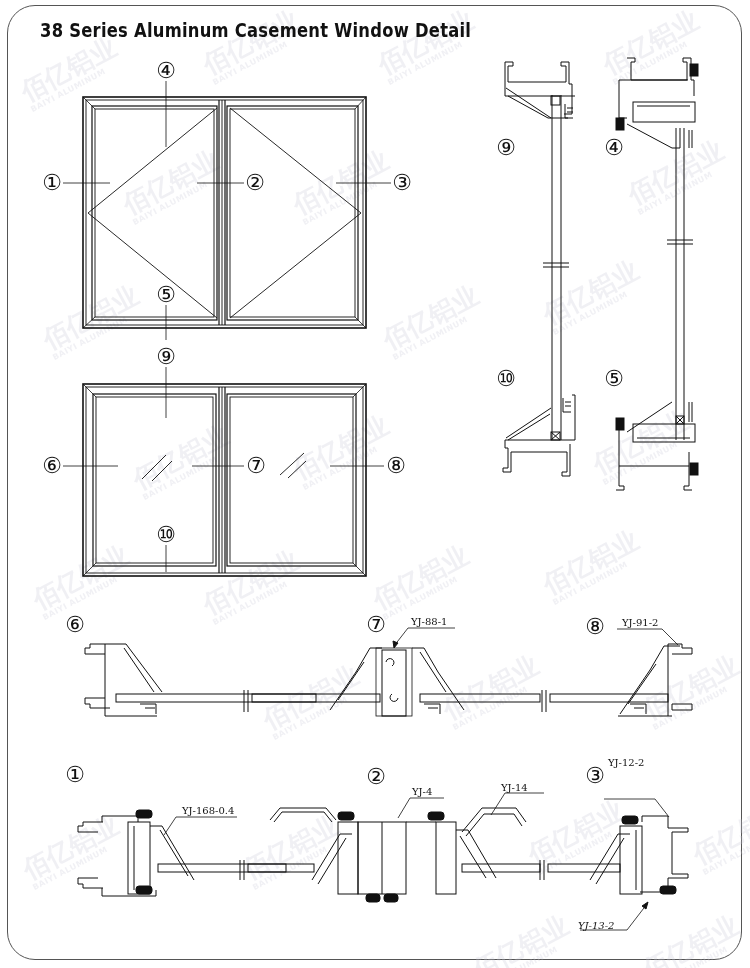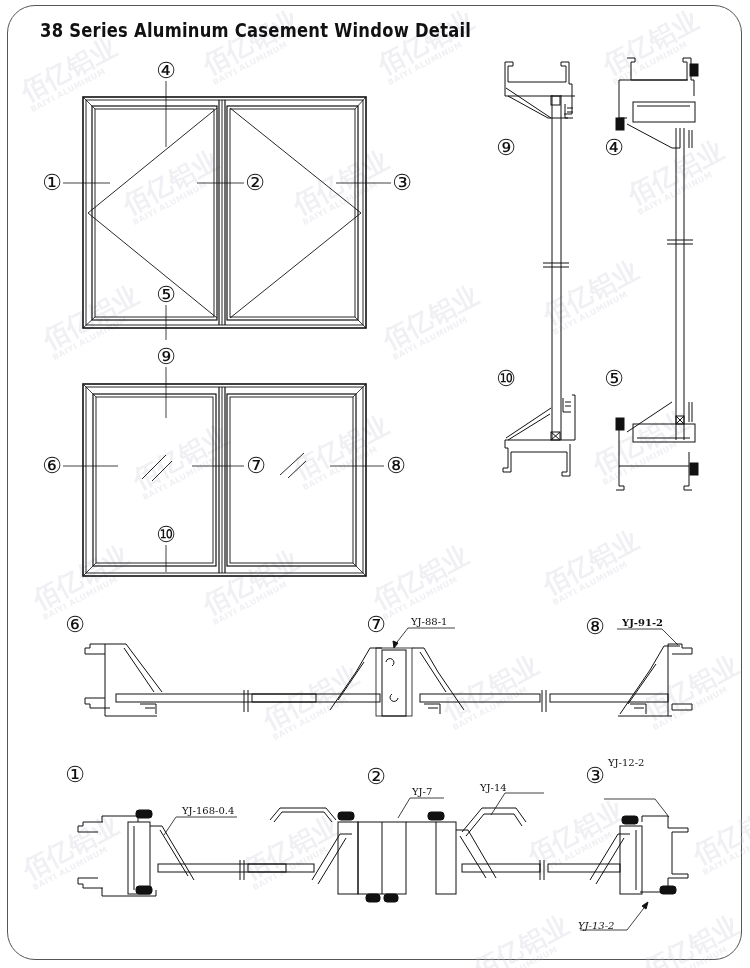--- a/index.html
+++ b/index.html
@@ -341,20 +341,20 @@
       <div class="mk" style="left: 614px; top: 379px; border: none; background: transparent; font-size: 22px; line-height: 22px;"><span>⑤</span></div>
       <div class="mk" style="left: 75px; top: 625px; border: none; background: transparent; font-size: 22px; line-height: 22px;"><span>⑥</span></div>
       <div class="mk" style="left: 376px; top: 625px; border: none; background: transparent; font-size: 22px; line-height: 22px;"><span>⑦</span></div>
       <div class="mk" style="left: 595px; top: 627px; border: none; background: transparent; font-size: 22px; line-height: 22px;"><span>⑧</span></div>
       <div class="mk" style="left: 75px; top: 775px; border: none; background: transparent; font-size: 22px; line-height: 22px;"><span>①</span></div>
       <div class="mk" style="left: 376px; top: 777px; border: none; background: transparent; font-size: 22px; line-height: 22px;"><span>②</span></div>
       <div class="mk" style="left: 595px; top: 776px; border: none; background: transparent; font-size: 22px; line-height: 22px;"><span>③</span></div>
     </div>
   <div id="parts-layer">
       <div class="pl" style="left: 411px; top: 627px;">YJ-88-1</div>
-      <div class="pl" style="left: 622px; top: 628px; font-weight: bold;">YJ-91-2</div>
+      <div class="pl" style="left: 622px; top: 628px;">YJ-91-2</div>
       <div class="pl" style="left: 182px; top: 816px;">YJ-168-0.4</div>
-      <div class="pl" style="left: 412px; top: 797px;">YJ-7</div>
-      <div class="pl" style="left: 480px; top: 793px;">YJ-14</div>
+      <div class="pl" style="left: 412px; top: 797px;">YJ-4</div>
+      <div class="pl" style="left: 501px; top: 793px;">YJ-14</div>
       <div class="pl" style="left: 608px; top: 768px;">YJ-12-2</div>
       <div class="pl" style="left: 578px; top: 931px; font-style: italic;">YJ-13-2</div>
     </div>
 </div>
 
 </body></html>

